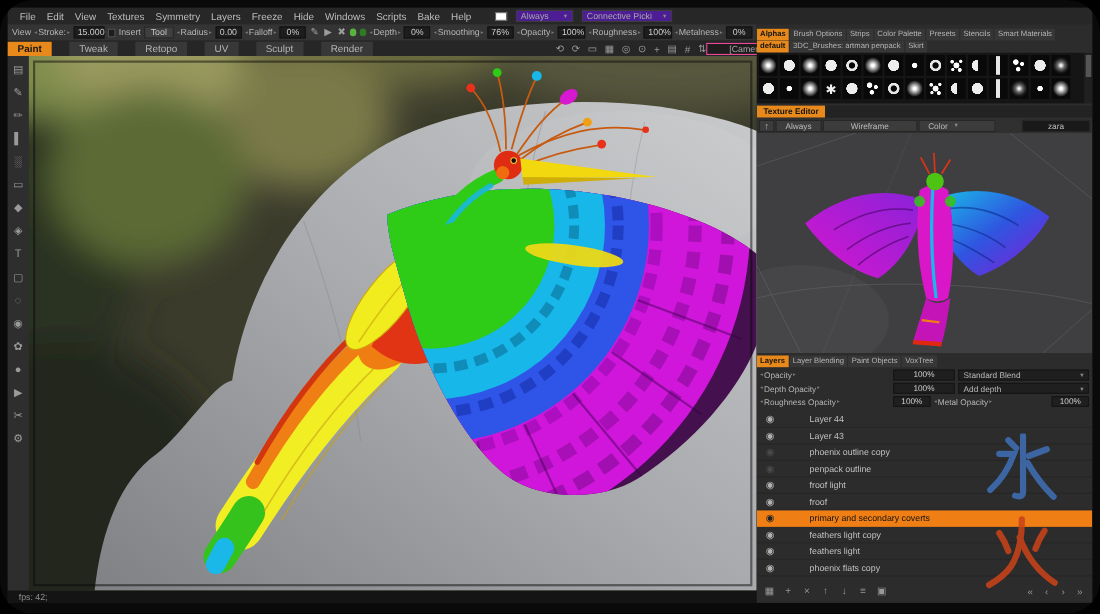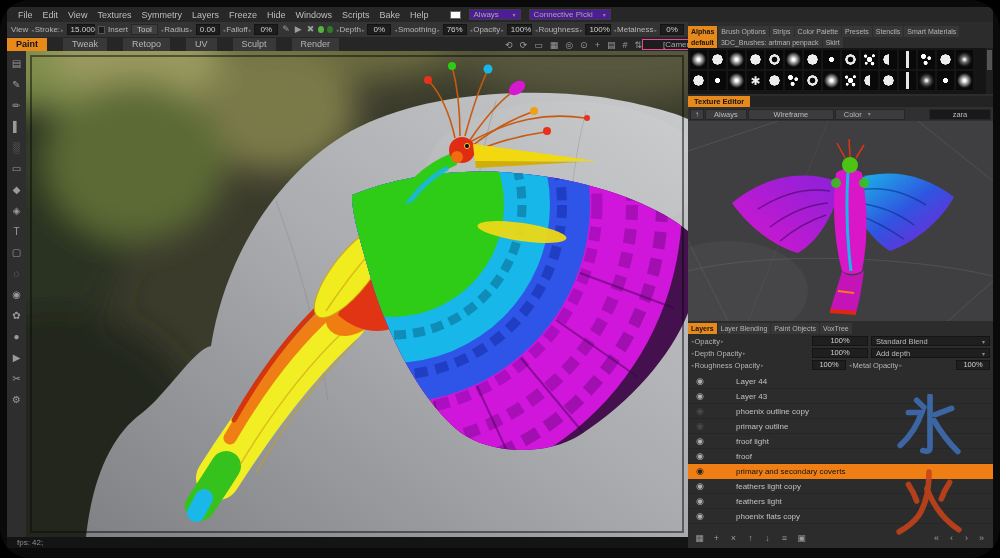--- a/index.html
+++ b/index.html
@@ -530,21 +530,21 @@
           <span class="layer-name">Layer 43</span>
         </div>
 
         <div class="layer-row">
           <span class="eye">◉</span>
           <span class="layer-name">phoenix outline copy</span>
         </div>
 
         <div class="layer-row">
           <span class="eye">◉</span>
-          <span class="layer-name">primary outline</span>
+          <span class="layer-name">penpack outline</span>
         </div>
 
         <div class="layer-row">
           <span class="eye on">◉</span>
           <span class="layer-name">froof light</span>
         </div>
 
         <div class="layer-row">
           <span class="eye on">◉</span>
           <span class="layer-name">froof</span>

